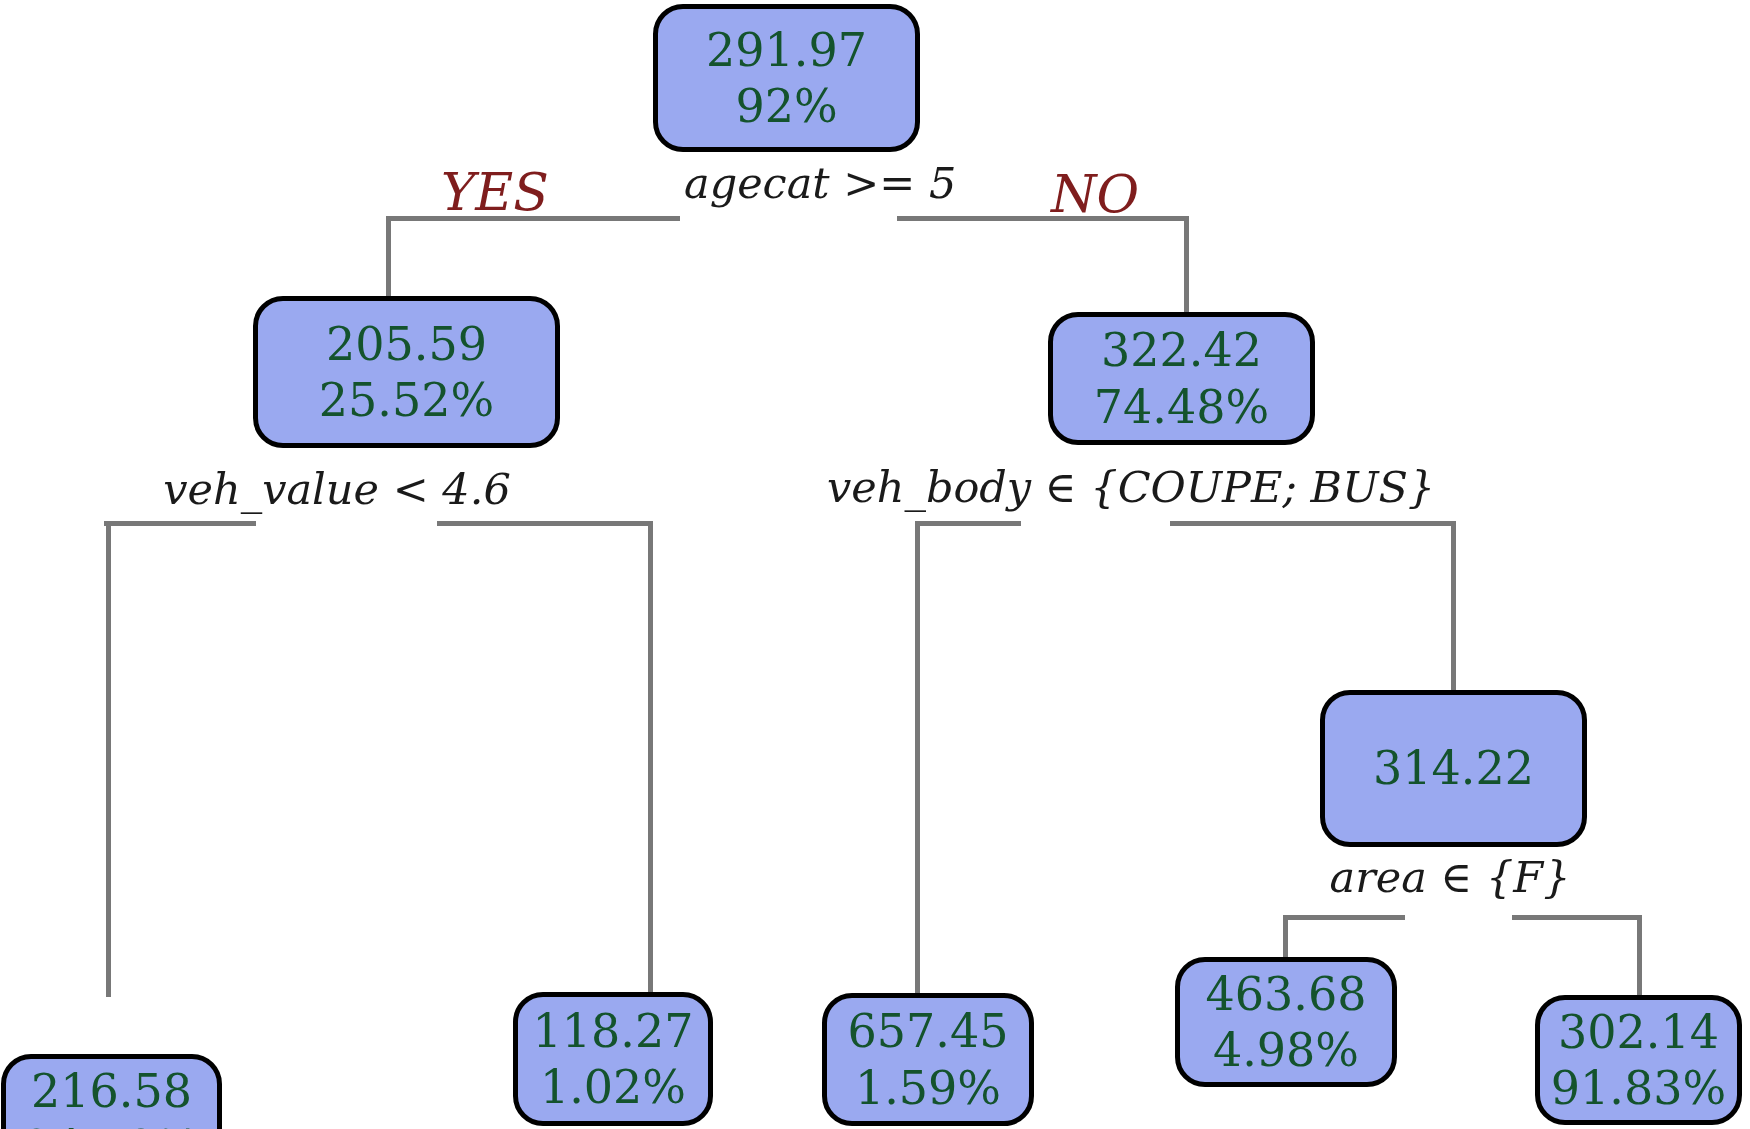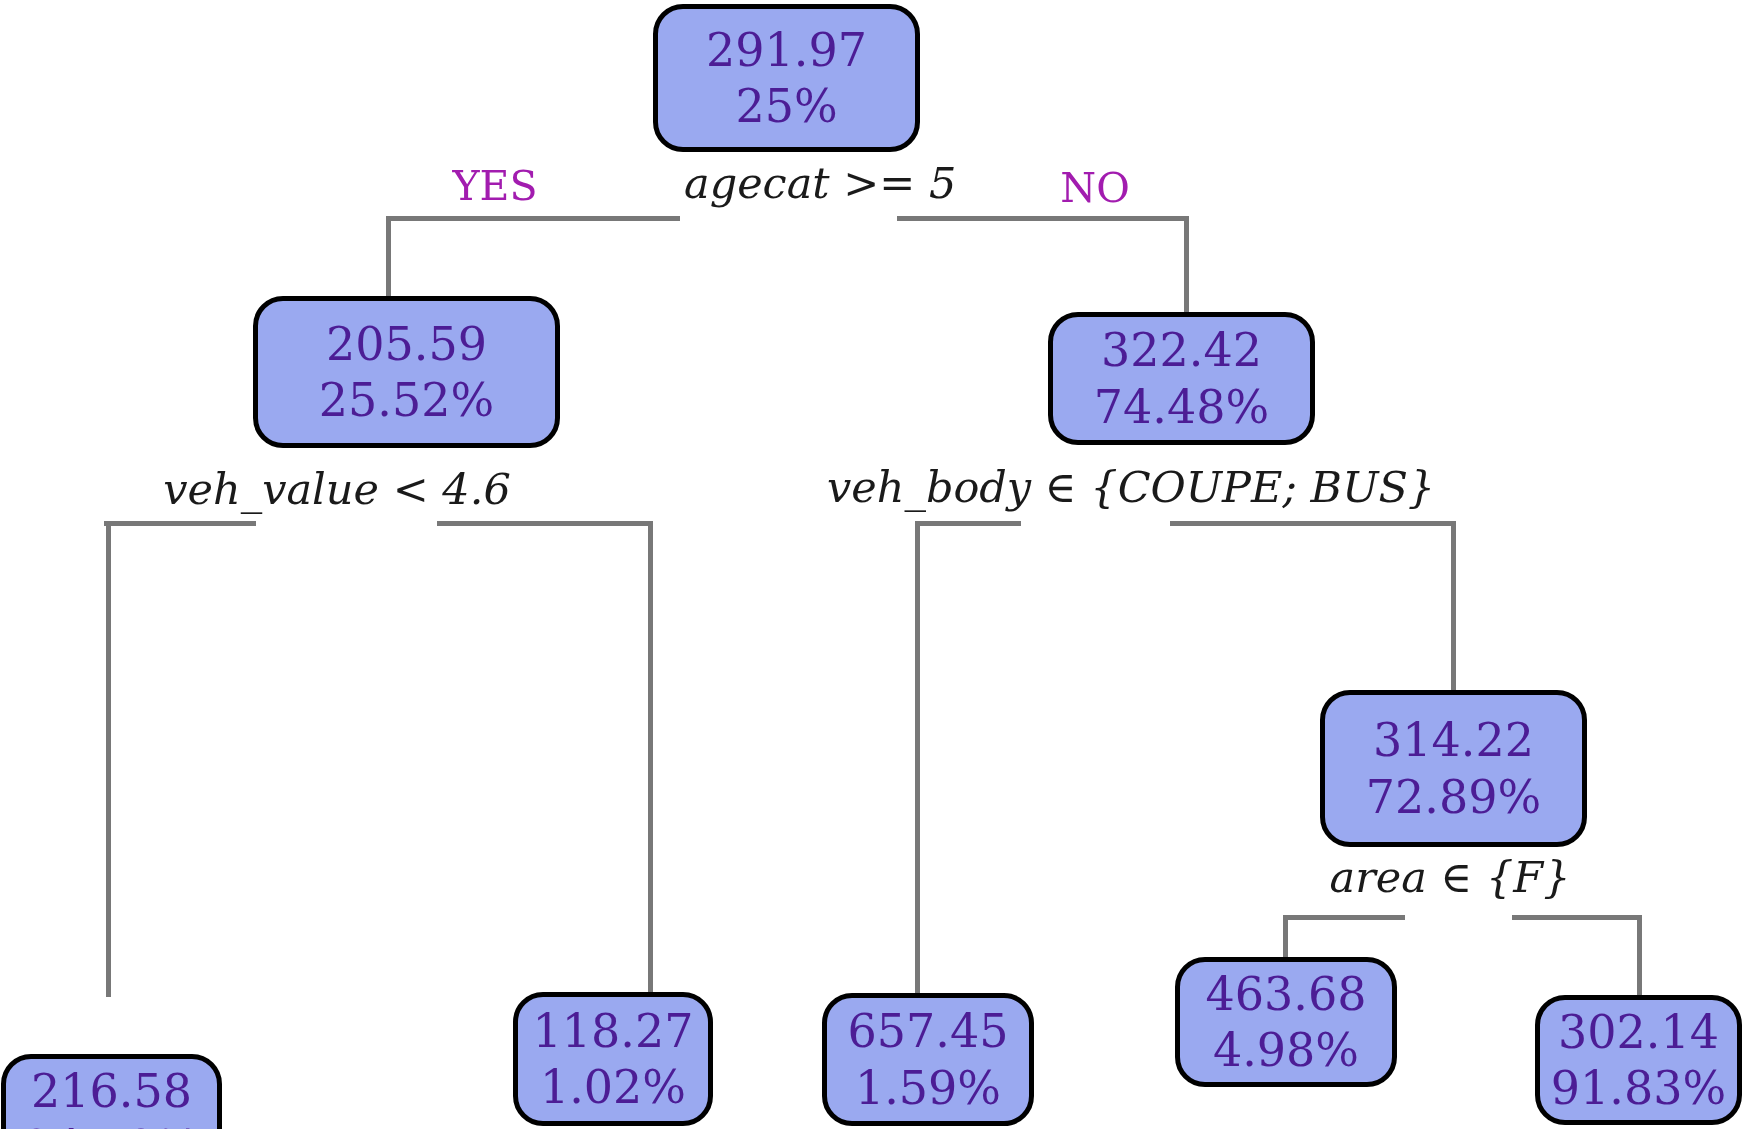--- a/index.html
+++ b/index.html
@@ -13,21 +13,21 @@
   .node{
     position:absolute;
     background:#9aa9f0;
     border:5px solid #000000;
     border-radius:30px;
     box-sizing:border-box;
     display:flex;
     flex-direction:column;
     align-items:center;
     justify-content:center;
-    color:#4c1d95;
+    color:#14532d;
     text-align:center;
     line-height:1.22;
   }
   .node .val,.node .pct{
     font-size:46px;
     font-family:"DejaVu Serif", serif;
     white-space:nowrap;
   }
   .edge{
     position:absolute;
@@ -38,22 +38,23 @@
     font-family:"DejaVu Serif", serif;
     font-style:italic;
     font-size:43px;
     color:#1a1a1a;
     text-align:center;
     white-space:nowrap;
   }
   .branch-label{
     position:absolute;
     font-family:"DejaVu Serif", serif;
-    font-size:41px;
-    color:#a21caf;
+    font-style:italic;
+    font-size:52px;
+    color:#7f1d1d;
     text-align:center;
     white-space:nowrap;
   }
 </style>
 </head>
 <body>
 
 <div id="canvas">
 
   <div class="edge" style="left:388px;top:216px;width:292px;height:5px"></div>
@@ -78,36 +79,35 @@
 
   <div class="split-label" style="left:684px;top:158px;width:270px">agecat &gt;= 5</div>
   <div class="branch-label" style="left:420px;top:162px;width:150px">YES</div>
   <div class="branch-label" style="left:1020px;top:164px;width:150px">NO</div>
   <div class="split-label" style="left:137px;top:464px;width:400px">veh_value &lt; 4.6</div>
   <div class="split-label" style="left:827px;top:462px;width:600px">veh_body ∈ {COUPE; BUS}</div>
   <div class="split-label" style="left:1300px;top:852px;width:300px">area ∈ {F}</div>
 
   <div class="node" style="left:653px;top:4px;width:267px;height:148px">
     <div class="val">291.97</div>
-    <div class="pct">25%</div>
+    <div class="pct">92%</div>
   </div>
 
   <div class="node" style="left:253px;top:296px;width:307px;height:152px">
     <div class="val">205.59</div>
     <div class="pct">25.52%</div>
   </div>
 
   <div class="node" style="left:1048px;top:312px;width:267px;height:133px">
     <div class="val">322.42</div>
     <div class="pct">74.48%</div>
   </div>
 
   <div class="node" style="left:1320px;top:690px;width:267px;height:157px">
     <div class="val">314.22</div>
-    <div class="pct">72.89%</div>
   </div>
 
   <div class="node" style="left:1px;top:1054px;width:221px;height:130px">
     <div class="val">216.58</div>
     <div class="pct">24.50%</div>
   </div>
 
   <div class="node" style="left:513px;top:992px;width:200px;height:134px">
     <div class="val">118.27</div>
     <div class="pct">1.02%</div>

